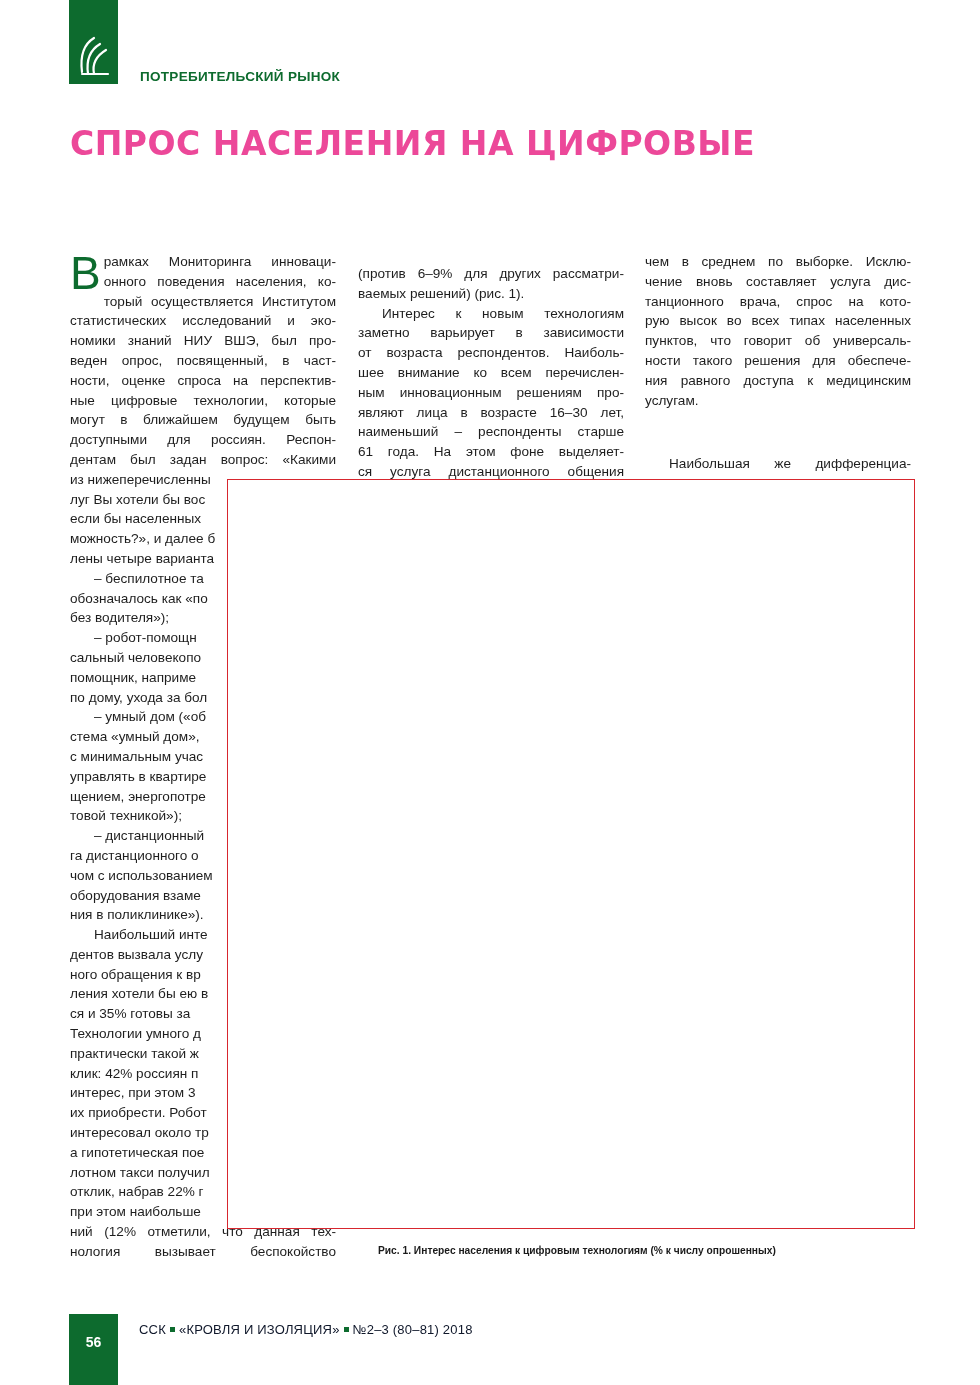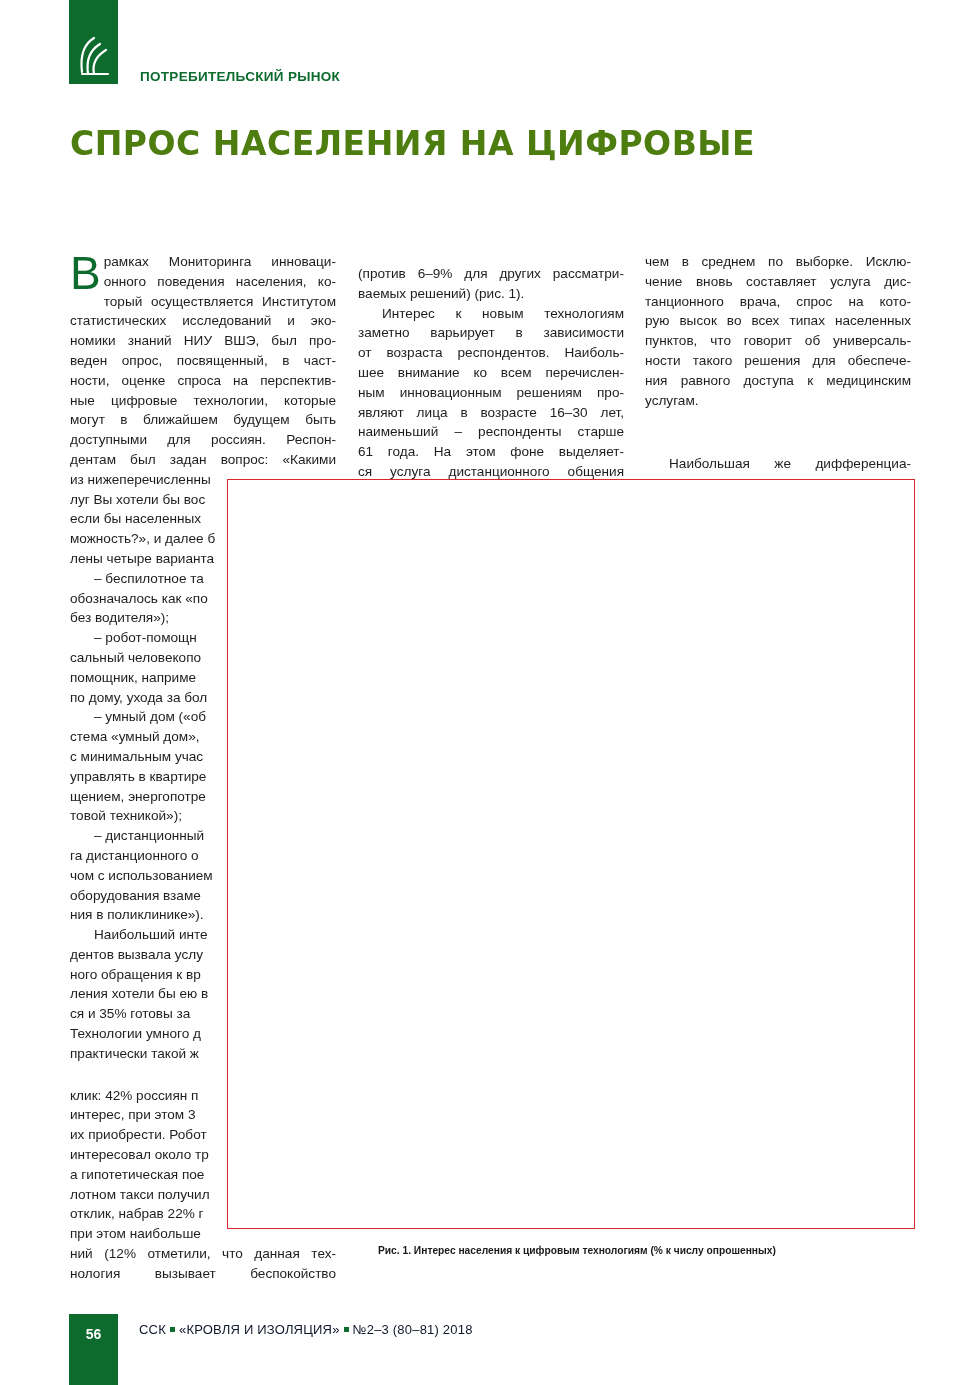--- a/index.html
+++ b/index.html
@@ -4,36 +4,36 @@
 <style>
   html, body { margin: 0; padding: 0; background: #ffffff; }
   body { width: 980px; height: 1385px; position: relative; overflow: hidden;
          font-family: "Liberation Sans", sans-serif; color: #1a1a1a; }
   .green-tab-top { position: absolute; left: 69px; top: 0; width: 49px; height: 84px; background: #0d6b2e; }
   .logo { position: absolute; left: 74px; top: 34px; width: 40px; height: 44px; }
   .section-label { position: absolute; left: 140px; top: 69px; font-size: 13.5px; font-weight: bold;
                    color: #0d6b2e; letter-spacing: 0.3px; }
   .title { position: absolute; left: 70px; top: 124px; width: 800px; margin: 0;
            font-family: "DejaVu Sans", sans-serif; font-weight: bold; font-size: 33px; line-height: 40px;
-           color: #4d7c0f; letter-spacing: 0.5px; transform: scaleX(1.0); }
+           color: #ec4899; letter-spacing: 0.5px; transform: scaleX(1.0); }
   .col { position: absolute; top: 252px; width: 266px; font-size: 13.6px; line-height: 19.8px;
          text-align: justify; color: #1e1e1e; }
   .col1 { left: 70px; }
   .col2 { left: 358px; margin-top: 12px; }
   .col3 { left: 645px; }
   .dropcap { float: left; font-size: 46px; line-height: 38px; color: #0d6b2e; margin: 2px 3px 0 0;
              font-family: "Liberation Sans", sans-serif; }
   .line { display: block; text-align: justify; text-align-last: justify; white-space: nowrap; }
   .line.last { text-align-last: left; }
   .overlay { position: absolute; left: 227px; top: 479px; width: 686px; height: 748px;
              background: #ffffff; border: 1px solid #d7262e; }
   .caption { position: absolute; left: 378px; top: 1244px; font-size: 11px; font-weight: bold;
              color: #1a1a1a; font-family: "Liberation Sans", sans-serif; transform: scaleX(0.93); transform-origin: left; }
   .page-tab { position: absolute; left: 69px; top: 1314px; width: 49px; height: 71px; background: #0d6b2e; }
-  .page-num { position: absolute; left: 0; top: 12px; width: 49px; text-align: center; color: #fff;
+  .page-num { position: absolute; left: 0; top: 20px; width: 49px; text-align: center; color: #fff;
               font-weight: bold; font-size: 14px; }
   .footer { position: absolute; left: 139px; top: 1322px; font-size: 13px; color: #0f172a; letter-spacing: 0.2px; }
   .footer .sq { display: inline-block; width: 5px; height: 5px; background: #0d6b2e; vertical-align: middle; margin: 0 4px 2px 4px; }
 </style>
 </head>
 <body>
 
 <div class="green-tab-top"></div>
 <svg class="logo" viewBox="0 0 40 44">
   <g fill="none" stroke="#ffffff" stroke-width="2.2" stroke-linecap="round">
@@ -85,21 +85,21 @@
     <span class="line" style="text-align-last: left;">чом с использованием</span>
     <span class="line" style="text-align-last: left;">оборудования взаме</span>
     <span class="line last" style="text-align-last: left;">ния в поликлинике»).</span>
     <span class="line" style="padding-left: 24px; text-align-last: left;">Наибольший инте</span>
     <span class="line" style="text-align-last: left;">дентов вызвала услу</span>
     <span class="line" style="text-align-last: left;">ного обращения к вр</span>
     <span class="line" style="text-align-last: left;">ления хотели бы ею в</span>
     <span class="line" style="text-align-last: left;">ся и 35% готовы за</span>
     <span class="line" style="text-align-last: left;">Технологии умного д</span>
     <span class="line" style="text-align-last: left;">практически такой ж</span>
-    <span class="line" style="text-align-last: left; margin-top: 22px;">клик: 42% россиян п</span>
+    <span class="line" style="text-align-last: left;">клик: 42% россиян п</span>
     <span class="line" style="text-align-last: left;">интерес, при этом 3</span>
     <span class="line" style="text-align-last: left;">их приобрести. Робот</span>
     <span class="line" style="text-align-last: left;">интересовал около тр</span>
     <span class="line" style="text-align-last: left;">а гипотетическая пое</span>
     <span class="line" style="text-align-last: left;">лотном такси получил</span>
     <span class="line" style="text-align-last: left;">отклик, набрав 22% г</span>
     <span class="line" style="text-align-last: left;">при этом наибольше</span>
     <span class="line">ний (12% отметили, что данная тех-</span>
     <span class="line">нология вызывает беспокойство</span>
   </div>

